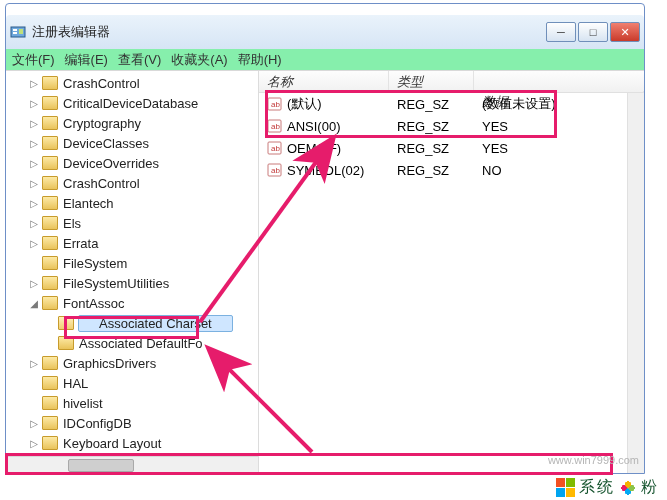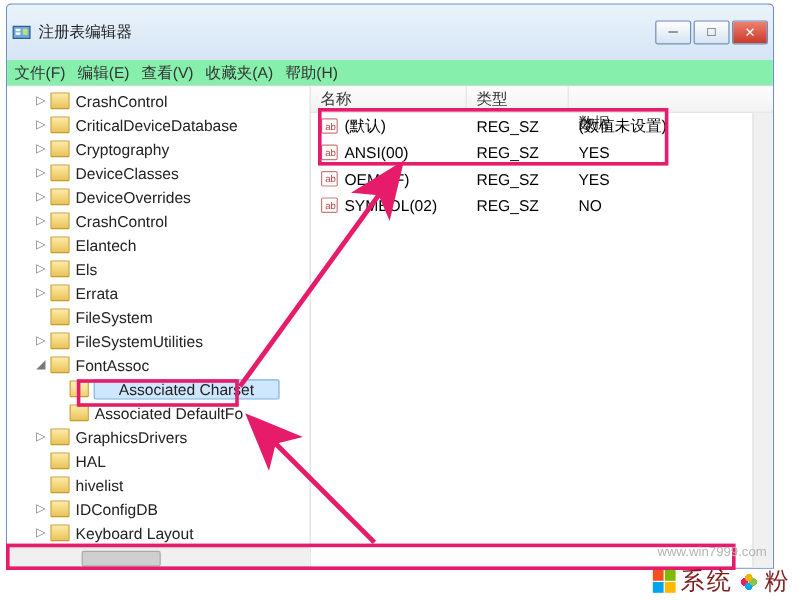--- a/index.html
+++ b/index.html
@@ -1,18 +1,18 @@
 <!DOCTYPE html>
 <html><head>
 <meta charset="utf-8">
 <style>
 * { box-sizing: border-box; margin: 0; padding: 0; font-family: "Microsoft YaHei", Tahoma, sans-serif; }
 body { width: 667px; height: 500px; background: #fff; position: relative; overflow: hidden; }
 .window { position: absolute; top: 3px; left: 5px; width: 640px; height: 471px; border: 1px solid #6e8fc7; background: #fff; border-radius: 4px 4px 0 0; display: flex; flex-direction: column; }
-.titlebar { height: 46px; background: linear-gradient(#eaf3fb,#d6e5f5); display: flex; align-items: center; padding: 0 4px; border-radius: 4px 4px 0 0; }
+.titlebar { height: 34px; background: linear-gradient(#eaf3fb,#d6e5f5); display: flex; align-items: center; padding: 0 4px; border-radius: 4px 4px 0 0; margin-top: 11px; }
 .sys-icon { width: 16px; height: 16px; margin-right: 6px; display: inline-flex; align-items: center; justify-content: center; }
 .title-text { font-size: 13px; color: #222; flex: 1; }
 .win-btns { display: flex; gap: 2px; }
 .win-btn { width: 30px; height: 20px; border: 1px solid #6f8fba; border-radius: 2px; background: linear-gradient(#fefefe,#d7e4f2); display: flex; align-items: center; justify-content: center; font-size: 11px; color: #333; }
 .win-btn.close { background: linear-gradient(#f08070,#c93a2a); color: #fff; }
 .menubar { height: 22px; background: #86efac; border-bottom: 1px solid #d9d9d9; display: flex; align-items: center; padding: 0 6px; font-size: 13px; color: #333; }
 .menu-item { margin-right: 10px; cursor: default; }
 .body { flex: 1; display: flex; background: #fff; overflow: hidden; }
 .tree { width: 253px; border-right: 1px solid #dcdcdc; overflow: hidden; position: relative; background: #fff; }
 .tree-list { padding: 2px 0 0 0; font-size: 13px; color: #222; }
@@ -20,21 +20,21 @@
 .tree-row.l2 { padding-left: 38px; }
 .expander { width: 12px; display: inline-flex; justify-content: center; color: #7a7a7a; font-size: 10px; margin-right: 2px; }
 .folder { width: 16px; height: 14px; background: linear-gradient(#fdeaa6,#e9c35a); border: 1px solid #c79b2c; border-radius: 1px; margin-right: 4px; flex: none; }
 .tree-row.selected { }
 .tree-row.selected .label { background: #cfe6ff; border: 1px solid #7bb1e0; border-radius: 2px; padding: 0 20px; }
 .tree-row.selected .folder { background: linear-gradient(#fff1bb,#f0cf72); }
 .label { padding: 0 1px; }
 .tree-hscroll { position: absolute; bottom: 0; left: 0; right: 0; height: 17px; background: #f0f0f0; border-top: 1px solid #d9d9d9; }
 .tree-hscroll .thumb { position: absolute; left: 62px; top: 2px; height: 13px; width: 66px; background: #cfcfcf; border: 1px solid #a9a9a9; border-radius: 2px; }
 .list { flex: 1; display: flex; flex-direction: column; position: relative; }
-.list-header { height: 22px; display: flex; border-bottom: 1px solid #e0e0e0; font-size: 13px; color: #333; background: linear-gradient(#fdfdfd,#f1f1f1); }
+.list-header { height: 22px; display: flex; border-bottom: 1px solid #e0e0e0; font-size: 13px; color: #333; background: linear-gradient(#fdfdfd,#f1f1f1); font-style: italic; }
 .col { padding: 2px 8px; border-right: 1px solid #e3e3e3; }
 .col.name { width: 130px; }
 .col.type { width: 85px; }
 .col.data { flex: 1; margin-top: 20px; }
 .list-rows { font-size: 13px; }
 .lrow { display: flex; align-items: center; height: 22px; }
 .cell { padding: 0 8px; display: flex; align-items: center; }
 .cell.name { width: 130px; }
 .cell.type { width: 85px; }
 .cell.data { flex: 1; }
@@ -46,21 +46,21 @@
 #hl-tree { top: 316px; left: 64px; width: 135px; height: 23px; }
 #hl-list { top: 90px; left: 265px; width: 292px; height: 48px; }
 #hl-status { top: 453px; left: 5px; width: 608px; height: 22px; }
 
 .arrow { position: absolute; pointer-events: none; }
 
 .wm-url { position: absolute; right: 28px; bottom: 34px; font-size: 11px; color: #b5b5b5; }
 .footer { position: absolute; right: 8px; bottom: 2px; display: flex; align-items: center; gap: 4px; }
 .ms-logo { display: grid; grid-template-columns: 9px 9px; grid-template-rows: 9px 9px; gap: 1px; }
 .ms-logo span:nth-child(1){background:#f25022}.ms-logo span:nth-child(2){background:#7fba00}.ms-logo span:nth-child(3){background:#00a4ef}.ms-logo span:nth-child(4){background:#ffb900}
-.footer-text { font-size: 20px; color: #7f1d1d; letter-spacing: 2px; }
+.footer-text { font-size: 16px; color: #14532d; letter-spacing: 2px; }
 .flower { width: 18px; height: 18px; position: relative; }
 .flower::before { content:""; position:absolute; inset:0; background: radial-gradient(circle at 50% 30%, #f5b301 20%, transparent 21%), radial-gradient(circle at 70% 50%, #8bc34a 20%, transparent 21%), radial-gradient(circle at 50% 70%, #03a9f4 20%, transparent 21%), radial-gradient(circle at 30% 50%, #e91e63 20%, transparent 21%); }
 .list-vscroll { position: absolute; top: 22px; right: 0; bottom: 0; width: 17px; background: #f0f0f0; border-left: 1px solid #e0e0e0; }
 </style>
 </head>
 <body>
 
 <div class="window">
   <div class="titlebar">
     <span class="sys-icon">

